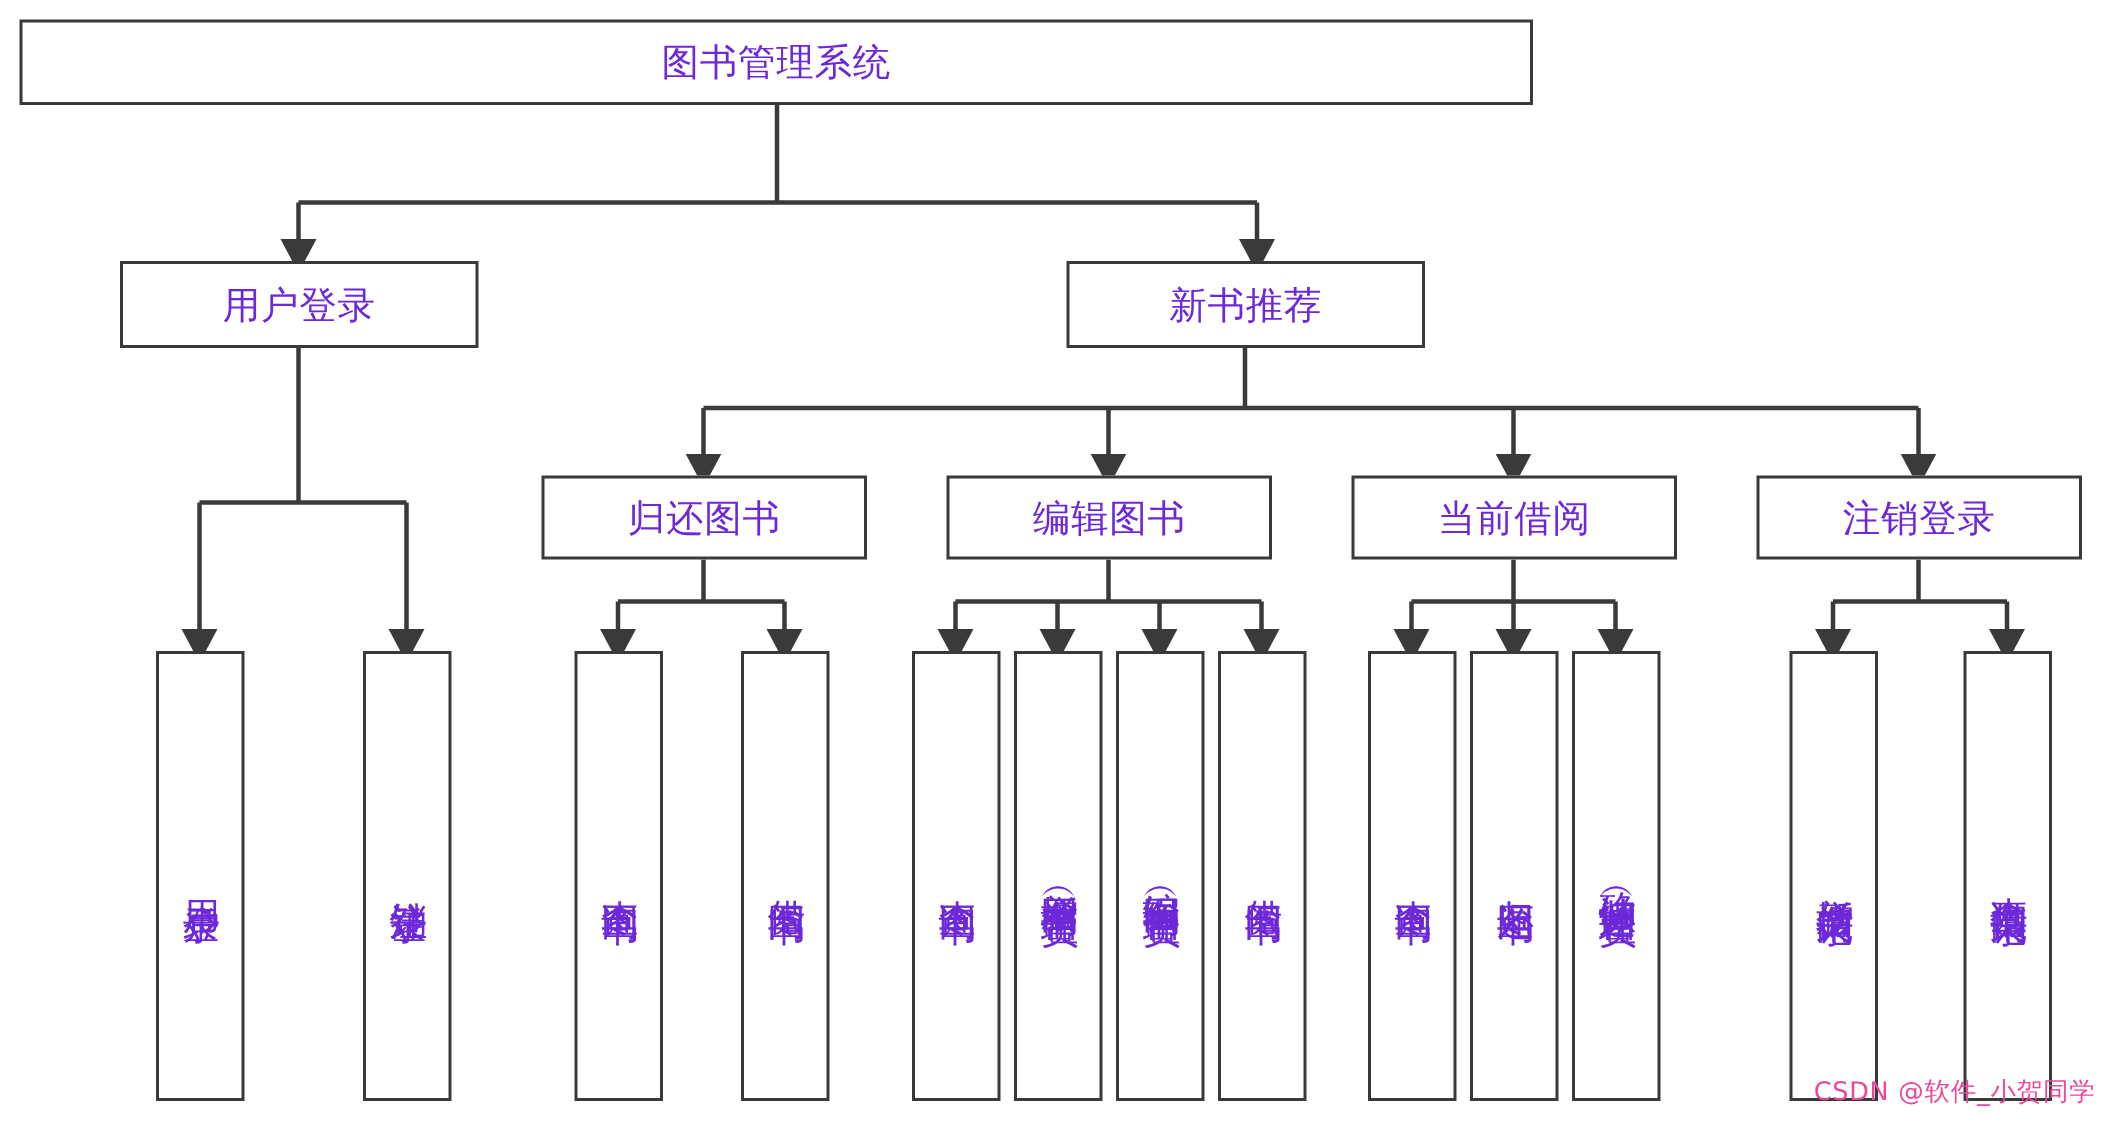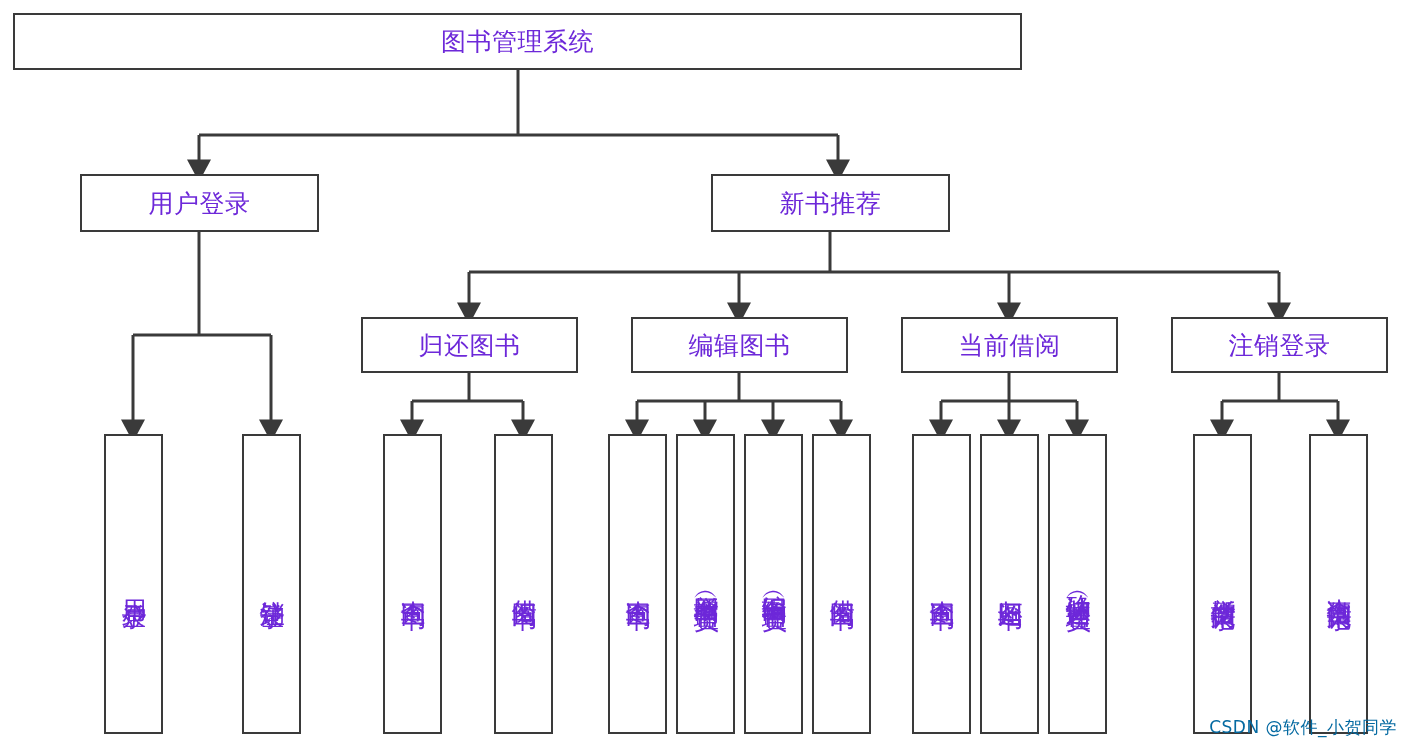--- a/index.html
+++ b/index.html
@@ -59,21 +59,21 @@
     font-size: 25px;
     line-height: 1.22;
     letter-spacing: 2px;
     max-height: 266px;
   }
   .watermark {
     position: absolute;
     right: 8px;
     bottom: 8px;
     font-size: 17px;
-    color: #0369a1;
+    color: #ec4899;
     white-space: nowrap;
     letter-spacing: 0.5px;
     user-select: none;
   }
 </style>
 </head>
 <body>
 
 <div id="canvas">
 

